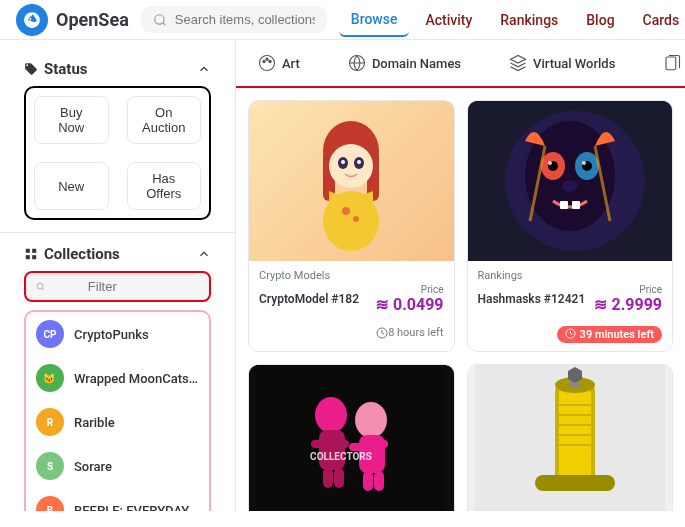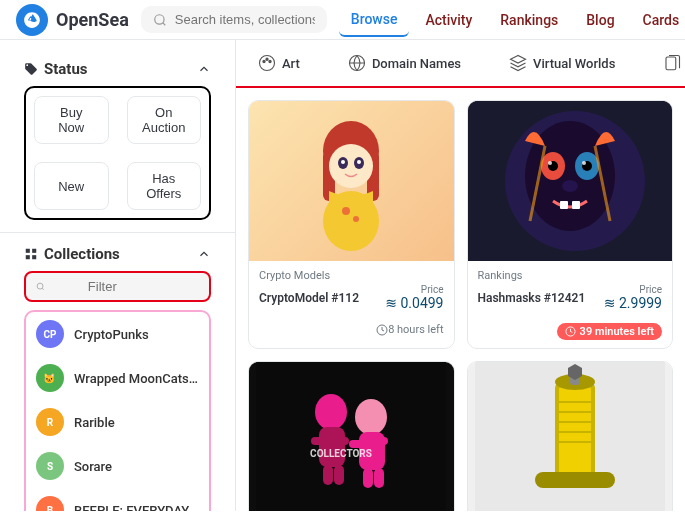--- a/index.html
+++ b/index.html
@@ -48,24 +48,24 @@
 
     
     .nft-grid { display: grid; grid-template-columns: 1fr 1fr; gap: 12px; padding: 12px; }
     .nft-card { border: 1px solid #e5e8eb; border-radius: 10px; overflow: hidden; cursor: pointer; }
     .nft-image-placeholder { width: 100%; height: 160px; display: flex; align-items: center; justify-content: center; }
     .nft-info { padding: 8px 10px; }
     .nft-collection { font-size: 11px; color: #707a83; }
     .nft-name-price { display: flex; align-items: center; justify-content: space-between; margin-top: 2px; }
     .nft-name { font-size: 12px; font-weight: 600; color: #353840; }
     .nft-price-label { font-size: 10px; color: #707a83; text-align: right; }
-    .nft-price { font-size: 14px; font-weight: 400; color: #0c4a6e; }
+    .nft-price { font-size: 16px; font-weight: 700; color: #a21caf; }
     .nft-footer { padding: 4px 10px 8px; display: flex; align-items: center; justify-content: flex-end; }
     .time-badge { font-size: 11px; color: #707a83; display: flex; align-items: center; }
-    .time-badge-red { background: #ff5a5a; color: white; border-radius: 12px; padding: 2px 8px; font-size: 11px; font-weight: 600; display: flex; align-items: center; gap: 4px; }
+    .time-badge-red { background: #ff5a5a; color: white; border-radius: 12px; padding: 2px 8px; font-size: 11px; font-weight: 600; display: flex; align-items: flex-start; gap: 4px; }
 
     
     .av1 { background: #6e76f5; }
   </style>
 </head>
 <body>
 
 <nav class="navbar">
   <div class="nav-logo">
     <div class="nav-logo-icon">
@@ -222,21 +222,21 @@
             <ellipse cx="50" cy="110" rx="28" ry="30" fill="#f4c830"></ellipse>
             <path d="M28 80 Q50 90 72 80 L72 120 Q50 130 28 120 Z" fill="#f4c830"></path>
 
             <circle cx="45" cy="100" r="4" fill="#e74c3c" opacity="0.7"></circle>
             <circle cx="55" cy="108" r="3" fill="#e74c3c" opacity="0.7"></circle>
           </svg>
         </div>
         <div class="nft-info">
           <div class="nft-collection">Crypto Models</div>
           <div class="nft-name-price">
-            <span class="nft-name">CryptoModel #112</span>
+            <span class="nft-name">CryptoModel #182</span>
             <div style="text-align:right">
               <div class="nft-price-label">Price</div>
               <div class="nft-price">≋ 0.0499</div>
             </div>
           </div>
         </div>
         <div class="nft-footer">
           <div class="time-badge">
             <svg width="12" height="12" viewBox="0 0 24 24" fill="none" stroke="#707a83" stroke-width="2">
                 <circle cx="12" cy="12" r="10"></circle>

